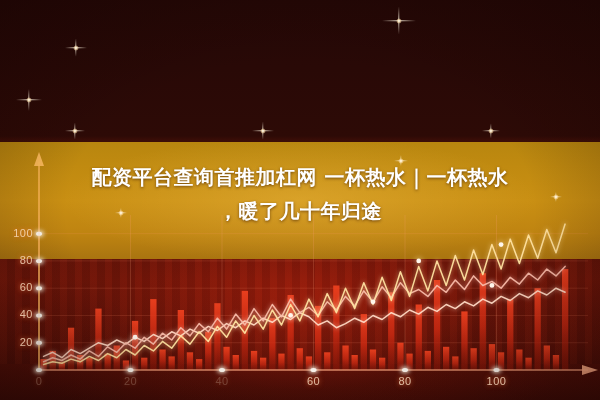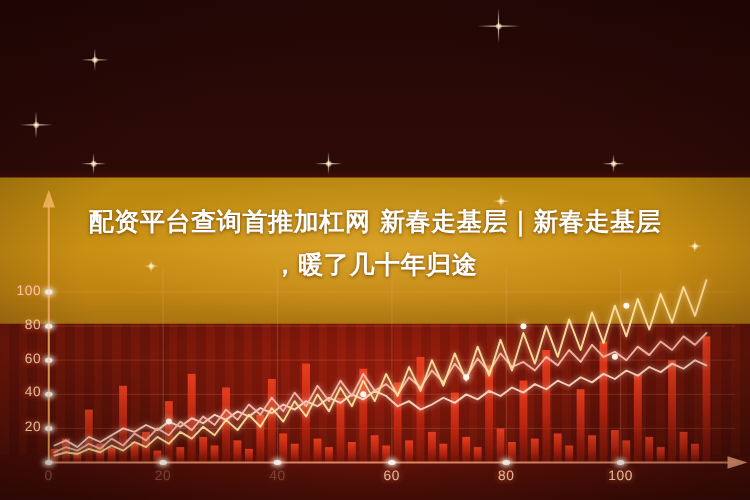--- a/index.html
+++ b/index.html
@@ -224,21 +224,21 @@
           <line x1="496.5" y1="65" x2="496.5" y2="220" stroke="rgba(255,160,120,.20)" stroke-width="1"></line>
           <ellipse cx="496.5" cy="220" rx="5" ry="3.2" fill="rgba(255,245,225,.9)" filter="url(#soft)"></ellipse>
           <ellipse cx="496.5" cy="220" rx="3" ry="2" fill="#fffaf2"></ellipse>
         </g>
       </svg>
     </div>
 
   <div class="bg-vignette"></div>
 
   <div class="title">
-    <span class="l1">配资平台查询首推加杠网 新春走基层｜新春走基层</span>
+    <span class="l1">配资平台查询首推加杠网 一杯热水｜一杯热水</span>
     <span class="l2">，暖了几十年归途</span>
   </div>
 
   <div id="sparkles">
       <div class="spark" style="left: 398px; top: 20px; width: 1px; height: 1px;">
         <b style="width: 34px; height: 1.4px;"></b>
         <i style="height: 28.9px; width: 1.4px;"></i>
         <s></s>
       </div>
       <div class="spark" style="left: 75px; top: 47px; width: 1px; height: 1px;">

